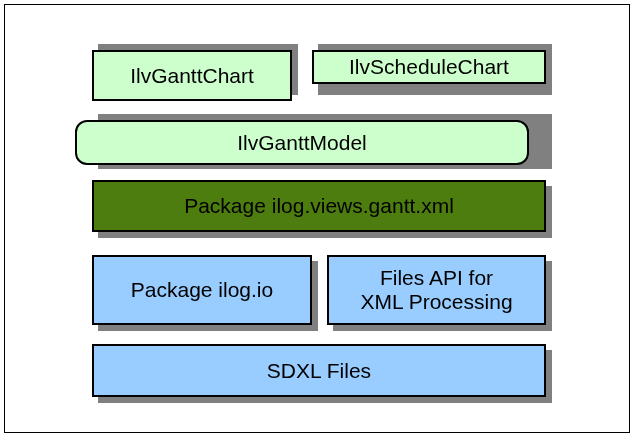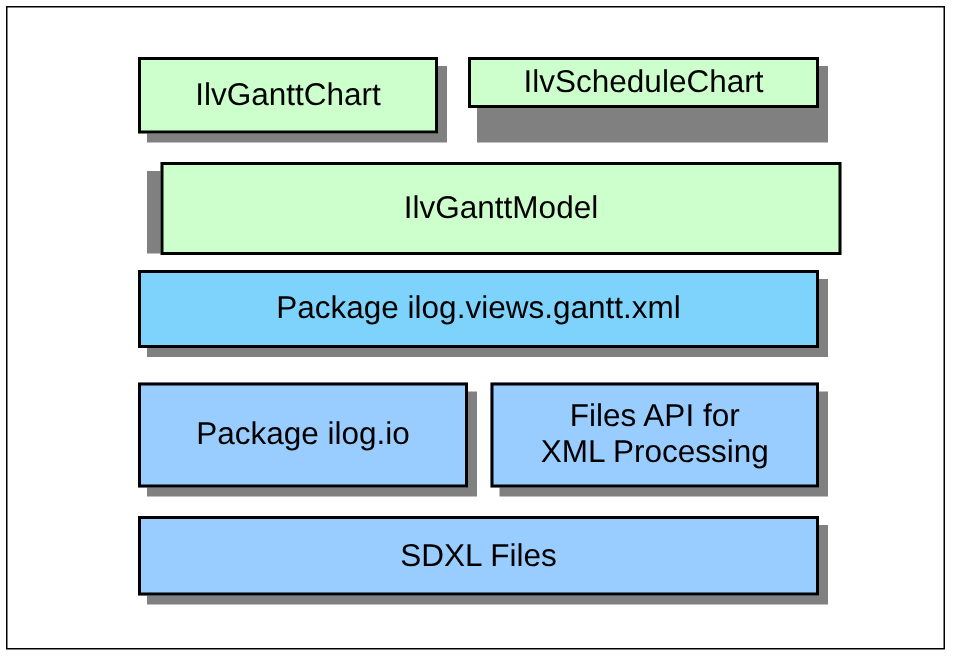--- a/index.html
+++ b/index.html
@@ -41,36 +41,36 @@
     line-height: 1.12;
     letter-spacing: 0px;
     white-space: pre-line;
     z-index: 2;
   }
   .shadow {
     position: absolute;
     background: #808080;
     z-index: 1;
   }
-  .green { background: #ccffcc; }
-  .orange { background: #7dd3fc; }
+  .green { background: #ccffcc; margin-top: 12px; }
+  .orange { background: #4d7c0f; }
   .blue  { background: #99ccff; }
 </style>
 </head>
 <body>
 
 <div id="canvas">
   <div id="outer-frame">
     <div id="nodes-layer">
         <div class="shadow" style="left: 93px; top: 39px; width: 200px; height: 51px;"></div>
         <div class="node green" style="left: 87px; top: 33px; width: 200px; height: 51px;">IlvGanttChart</div>
         <div class="shadow" style="left: 313px; top: 39px; width: 234px; height: 51px;"></div>
         <div class="node green" style="left: 307px; top: 33px; width: 234px; height: 34px;">IlvScheduleChart</div>
         <div class="shadow" style="left: 93px; top: 109px; width: 454px; height: 55px;"></div>
-        <div class="node green" style="left: 102px; top: 103px; width: 454px; height: 62px;">IlvGanttModel</div>
+        <div class="node green" style="left: 70px; top: 103px; width: 454px; height: 45px; border-radius: 12px;">IlvGanttModel</div>
         <div class="shadow" style="left: 93px; top: 181px; width: 454px; height: 52px;"></div>
         <div class="node orange" style="left: 87px; top: 175px; width: 454px; height: 52px;">Package ilog.views.gantt.xml</div>
         <div class="shadow" style="left: 93px; top: 256px; width: 220px; height: 70px;"></div>
         <div class="node blue" style="left: 87px; top: 250px; width: 220px; height: 70px;">Package ilog.io</div>
         <div class="shadow" style="left: 328px; top: 256px; width: 219px; height: 70px;"></div>
         <div class="node blue" style="left: 322px; top: 250px; width: 219px; height: 70px;">Files API for
 XML Processing</div>
         <div class="shadow" style="left: 93px; top: 345px; width: 454px; height: 53px;"></div>
         <div class="node blue" style="left: 87px; top: 339px; width: 454px; height: 53px;">SDXL Files</div>
       </div>

